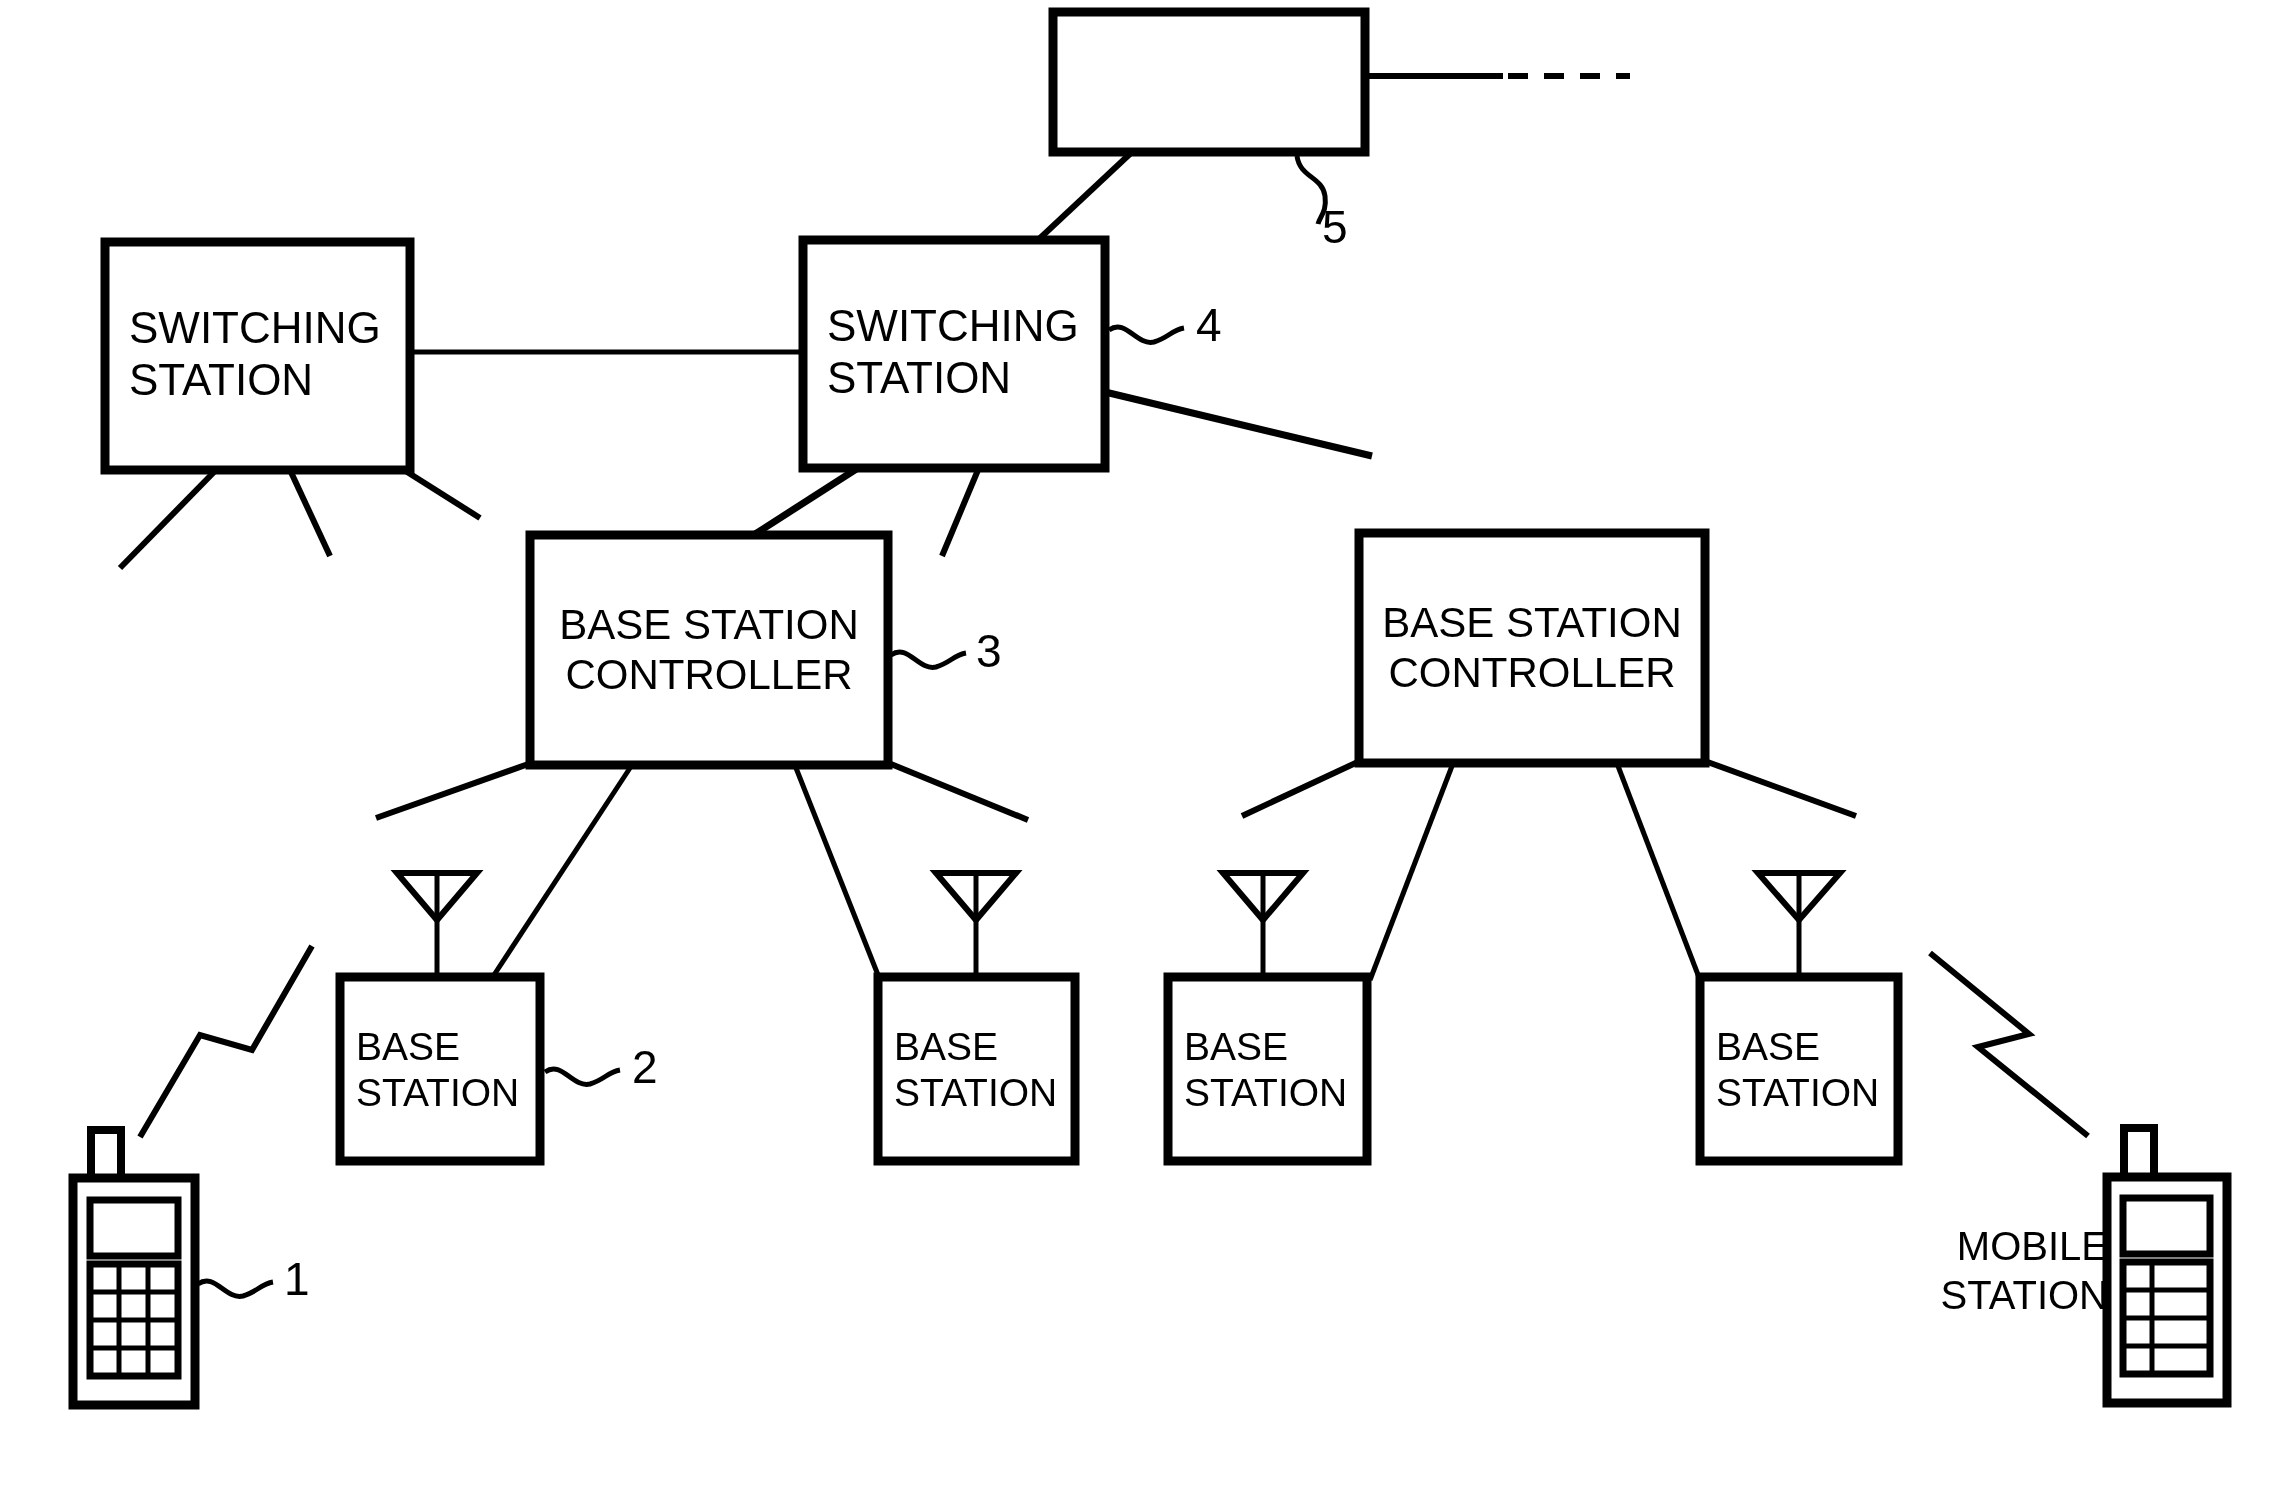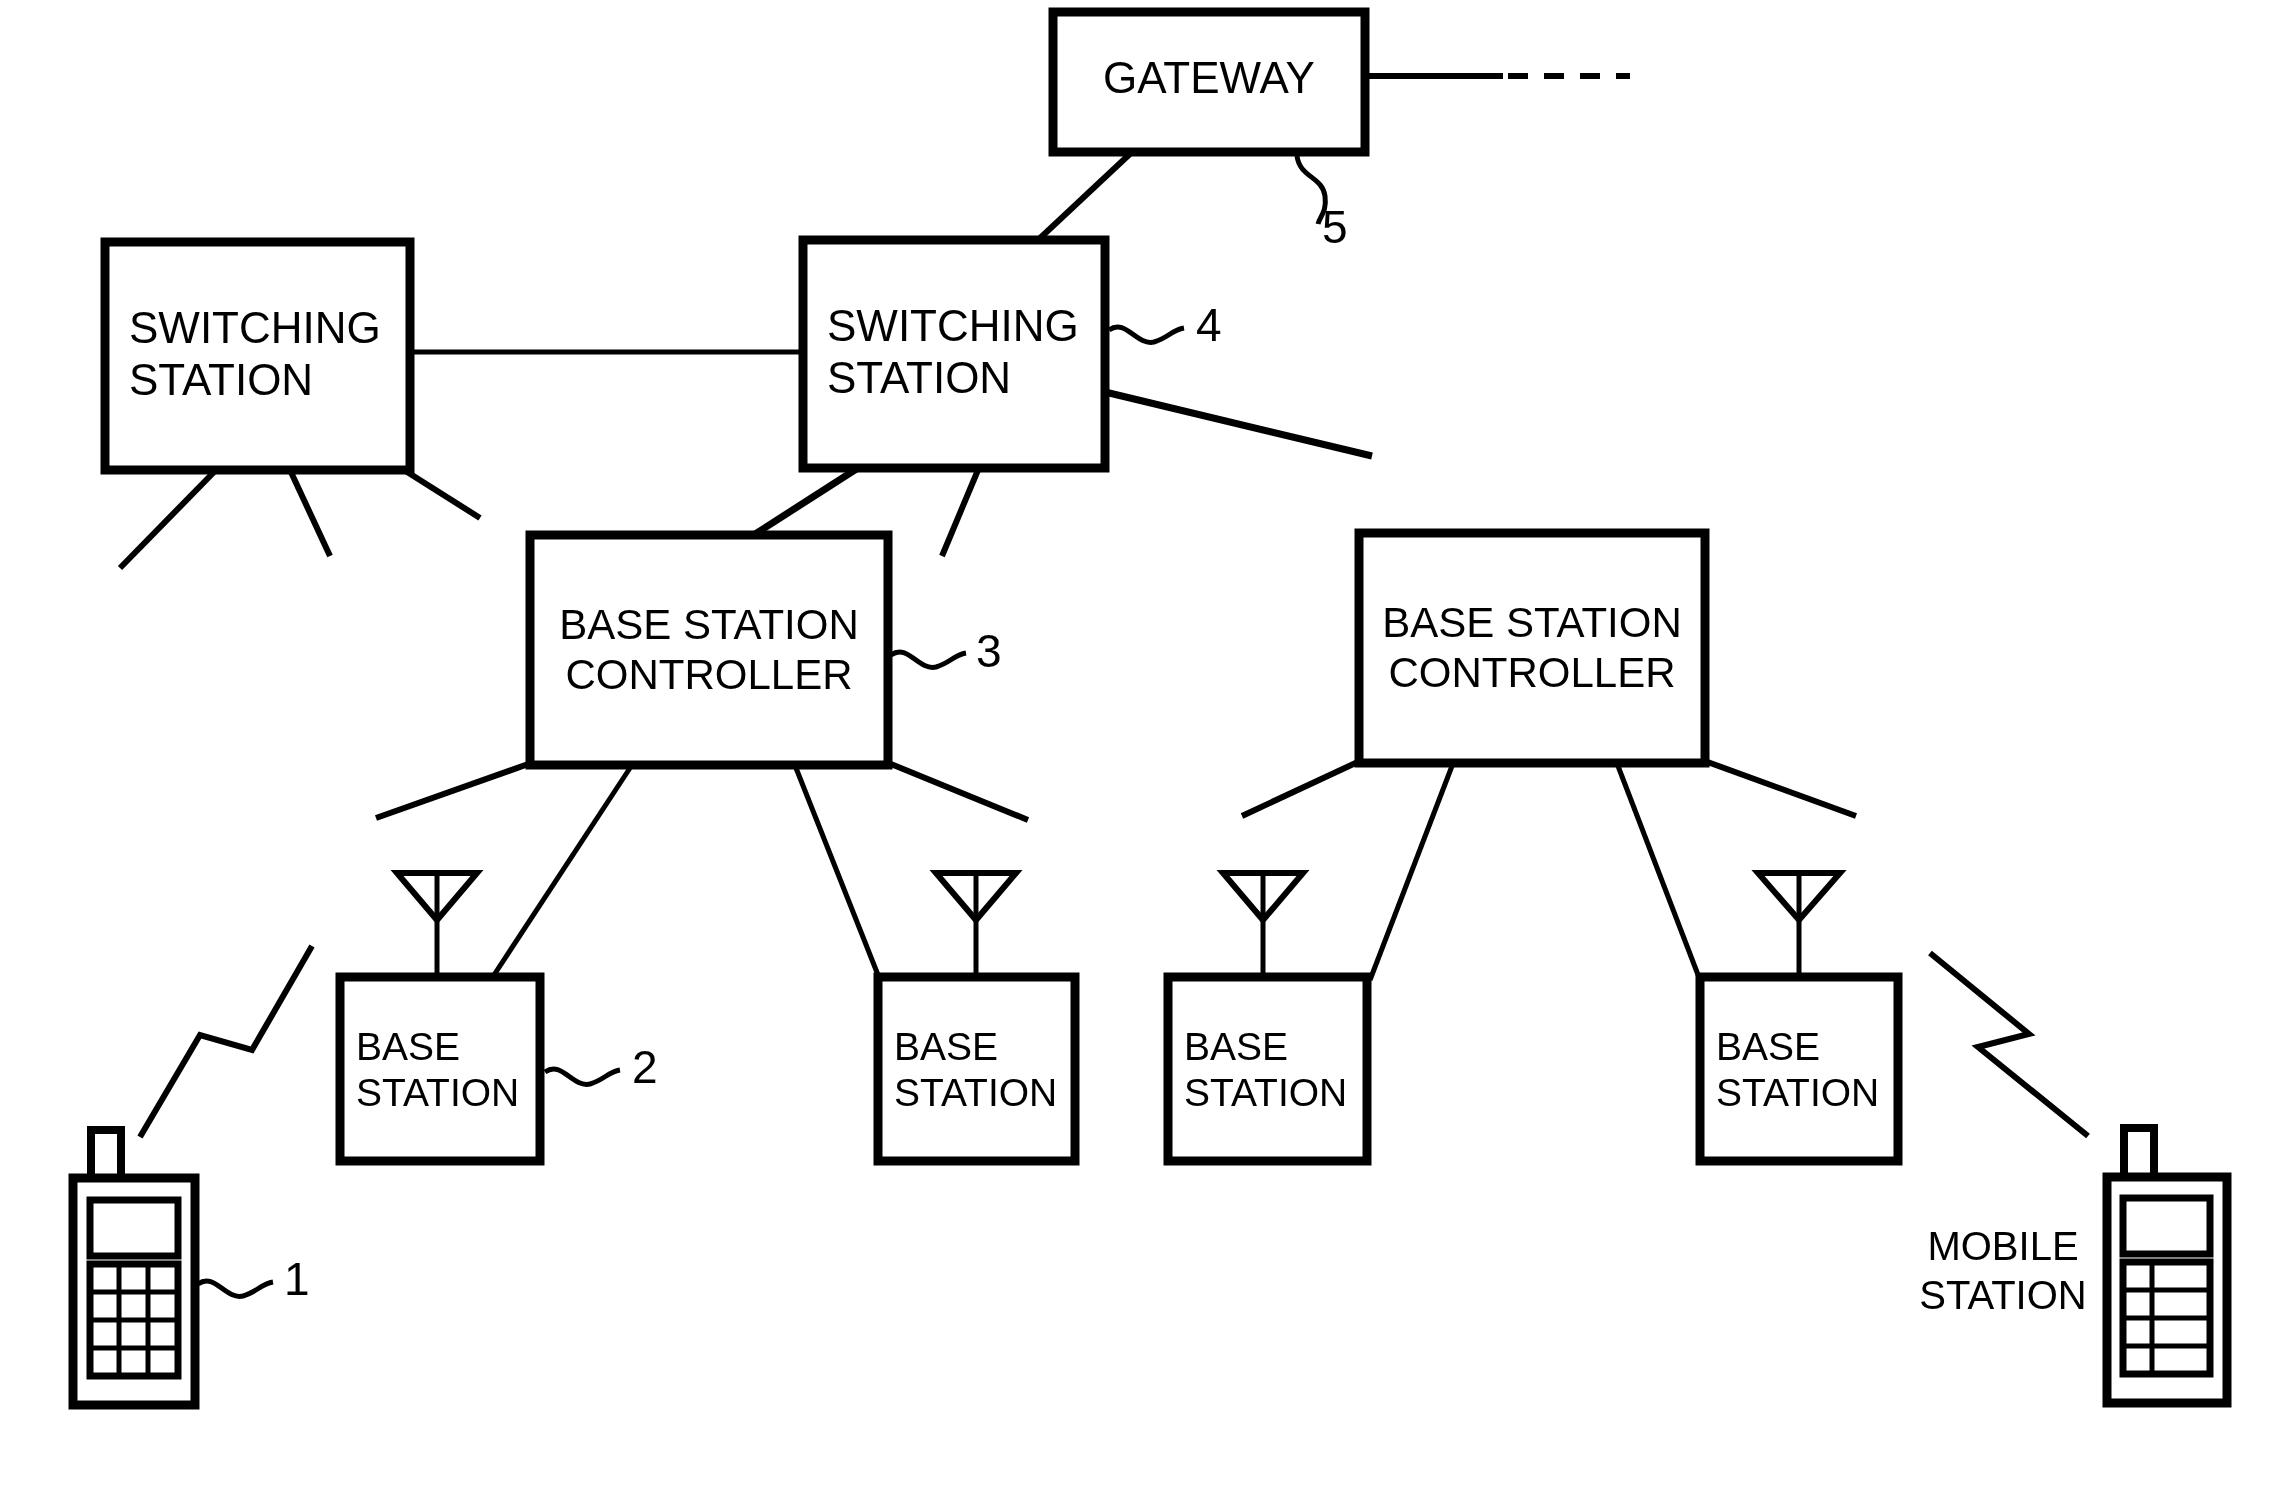--- a/index.html
+++ b/index.html
@@ -160,21 +160,20 @@
       <g>
         <rect x="2123" y="1262" width="87" height="112" fill="#fff" stroke="#000" stroke-width="7"></rect>
         <line x1="2152" y1="1262" x2="2152" y2="1374" stroke="#000" stroke-width="5"></line>
         <line x1="2123" y1="1290" x2="2210" y2="1290" stroke="#000" stroke-width="5"></line>
         <line x1="2123" y1="1318" x2="2210" y2="1318" stroke="#000" stroke-width="5"></line>
         <line x1="2123" y1="1346" x2="2210" y2="1346" stroke="#000" stroke-width="5"></line>
       </g>
     </g>
   </svg>
 
-  <div class="node-label" style="left:1053px; top:52px; width:312px; font-size:44px;">GATEWAY</div>
 
   <div class="node-label" style="left:105px; top:302px; width:305px; font-size:44px; text-align:left; padding-left:24px; box-sizing:border-box;">SWITCHING
 STATION</div>
 
   <div class="node-label" style="left:803px; top:300px; width:302px; font-size:44px; text-align:left; padding-left:24px; box-sizing:border-box;">SWITCHING
 STATION</div>
 
   <div class="node-label" style="left:530px; top:600px; width:358px; font-size:42px;">BASE STATION
 CONTROLLER</div>
 
@@ -186,21 +185,21 @@
 
   <div class="node-label" style="left:878px; top:1024px; width:197px; font-size:39px; text-align:left; padding-left:16px; box-sizing:border-box;">BASE
 STATION</div>
 
   <div class="node-label" style="left:1168px; top:1024px; width:199px; font-size:39px; text-align:left; padding-left:16px; box-sizing:border-box;">BASE
 STATION</div>
 
   <div class="node-label" style="left:1700px; top:1024px; width:198px; font-size:39px; text-align:left; padding-left:16px; box-sizing:border-box;">BASE
 STATION</div>
 
-  <div class="free-label" style="left:1898px; top:1222px; width:210px; text-align:center;">MOBILE
+  <div class="free-label" style="left:1898px; top:1222px; width:210px; text-align:right;">MOBILE
 STATION</div>
 
   <div class="ref-num" style="left:1322px; top:204px;">5</div>
 
   <div class="ref-num" style="left:1196px; top:302px;">4</div>
 
   <div class="ref-num" style="left:976px; top:628px;">3</div>
 
   <div class="ref-num" style="left:632px; top:1044px;">2</div>
 

